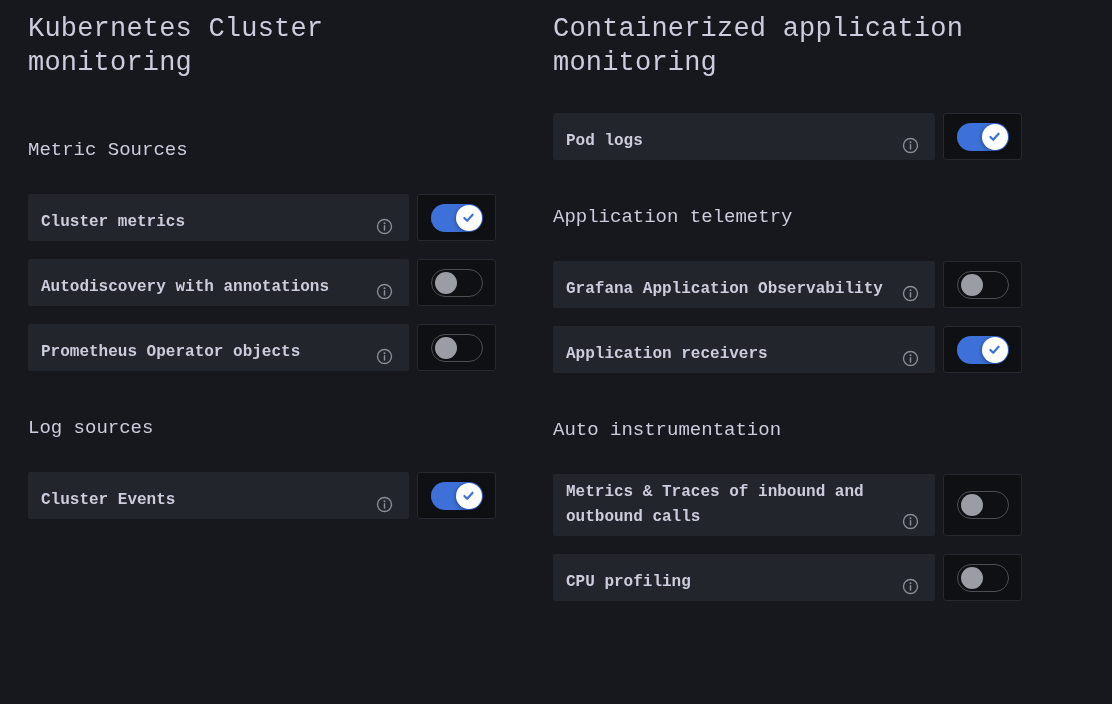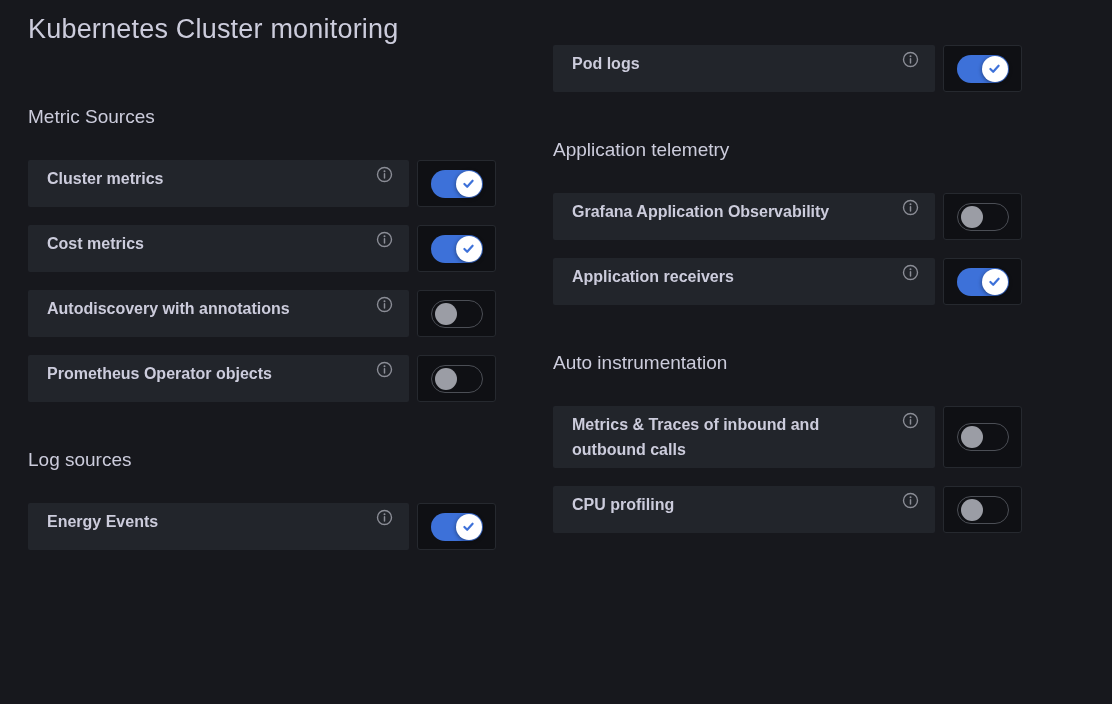--- a/index.html
+++ b/index.html
@@ -5,20 +5,21 @@
   * { margin: 0; padding: 0; box-sizing: border-box; }
   html, body { width: 1112px; height: 704px; overflow: hidden; }
   body {
     background: #17181d;
     font-family: "Liberation Sans", sans-serif;
     color: #ccccdc;
   }
   .page {
     display: flex;
     padding: 12px 0 0 28px;
+    font-family: Liberation Mono, monospace;
   }
   .col { width: 468px; flex: 0 0 468px; }
   .col + .col { margin-left: 57px; width: 469px; flex: 0 0 469px; }
 
   .page-title {
     font-size: 27px;
     font-weight: 400;
     line-height: 34px;
     color: #ccccdc;
     letter-spacing: 0.2px;
@@ -36,23 +37,23 @@
   .rows { display: flex; flex-direction: column; gap: 18px; }
   .rows.no-heading { margin-top: 33px; }
 
   .row-wrap { display: flex; gap: 8px; align-items: stretch; }
 
   .row {
     flex: 1;
     background: #22252b;
     border-radius: 2px;
     display: flex;
-    align-items: flex-start;
+    align-items: flex-end;
     min-height: 47px;
-    padding: 6px 16px 6px 19px;
+    padding: 6px 16px 6px 13px;
   }
   .row-label {
     flex: 1;
     font-size: 16px;
     font-weight: 600;
     line-height: 25px;
     color: #ccccdc;
     padding-right: 10px;
   }
   .info-icon {
@@ -135,23 +136,74 @@
                 <span class="check-slot">
   <svg class="check-glyph" width="13" height="13" viewBox="0 0 12 12" fill="none" xmlns="http://www.w3.org/2000/svg">
     <polyline points="2.2,6.4 4.8,9 9.8,3.4" stroke="currentColor" stroke-width="2" stroke-linecap="round" stroke-linejoin="round"></polyline>
   </svg>
 </span>
               </div>
           </div>
         </div>
       </div>
 
-      <div class="row-wrap">
-        <div class="row">
-          <span class="row-label">Cost metrics</span>
+
+
+      <div class="row-wrap">
+        <div class="row">
+          <span class="row-label">Autodiscovery with annotations</span>
+          <span class="info-icon">
+  <svg width="17" height="17" viewBox="0 0 16 16" fill="none" xmlns="http://www.w3.org/2000/svg">
+    <circle cx="8" cy="8" r="6.6" stroke="currentColor" stroke-width="1.3"></circle>
+    <line x1="8" y1="7.4" x2="8" y2="11.2" stroke="currentColor" stroke-width="1.4" stroke-linecap="round"></line>
+    <circle cx="8" cy="4.9" r="0.95" fill="currentColor"></circle>
+  </svg>
+</span>
+        </div>
+        <div class="toggle-box">
+          <div class="switch off" aria-checked="false">
+            <div class="knob">
+                <span class="check-slot">
+  
+</span>
+              </div>
+          </div>
+        </div>
+      </div>
+
+      <div class="row-wrap">
+        <div class="row">
+          <span class="row-label">Prometheus Operator objects</span>
+          <span class="info-icon">
+  <svg width="17" height="17" viewBox="0 0 16 16" fill="none" xmlns="http://www.w3.org/2000/svg">
+    <circle cx="8" cy="8" r="6.6" stroke="currentColor" stroke-width="1.3"></circle>
+    <line x1="8" y1="7.4" x2="8" y2="11.2" stroke="currentColor" stroke-width="1.4" stroke-linecap="round"></line>
+    <circle cx="8" cy="4.9" r="0.95" fill="currentColor"></circle>
+  </svg>
+</span>
+        </div>
+        <div class="toggle-box">
+          <div class="switch off" aria-checked="false">
+            <div class="knob">
+                <span class="check-slot">
+  
+</span>
+              </div>
+          </div>
+        </div>
+      </div>
+
+    </div>
+
+    <h2 class="section-heading">Log sources</h2>
+    <div class="rows">
+
+      <div class="row-wrap">
+        <div class="row">
+          <span class="row-label">Cluster Events</span>
           <span class="info-icon">
   <svg width="17" height="17" viewBox="0 0 16 16" fill="none" xmlns="http://www.w3.org/2000/svg">
     <circle cx="8" cy="8" r="6.6" stroke="currentColor" stroke-width="1.3"></circle>
     <line x1="8" y1="7.4" x2="8" y2="11.2" stroke="currentColor" stroke-width="1.4" stroke-linecap="round"></line>
     <circle cx="8" cy="4.9" r="0.95" fill="currentColor"></circle>
   </svg>
 </span>
         </div>
         <div class="toggle-box">
           <div class="switch on" aria-checked="true">
@@ -160,173 +212,100 @@
   <svg class="check-glyph" width="13" height="13" viewBox="0 0 12 12" fill="none" xmlns="http://www.w3.org/2000/svg">
     <polyline points="2.2,6.4 4.8,9 9.8,3.4" stroke="currentColor" stroke-width="2" stroke-linecap="round" stroke-linejoin="round"></polyline>
   </svg>
 </span>
               </div>
           </div>
         </div>
       </div>
 
 
-      <div class="row-wrap">
-        <div class="row">
-          <span class="row-label">Autodiscovery with annotations</span>
-          <span class="info-icon">
-  <svg width="17" height="17" viewBox="0 0 16 16" fill="none" xmlns="http://www.w3.org/2000/svg">
-    <circle cx="8" cy="8" r="6.6" stroke="currentColor" stroke-width="1.3"></circle>
-    <line x1="8" y1="7.4" x2="8" y2="11.2" stroke="currentColor" stroke-width="1.4" stroke-linecap="round"></line>
-    <circle cx="8" cy="4.9" r="0.95" fill="currentColor"></circle>
-  </svg>
-</span>
-        </div>
-        <div class="toggle-box">
-          <div class="switch off" aria-checked="false">
-            <div class="knob">
-                <span class="check-slot">
-  
-</span>
-              </div>
-          </div>
-        </div>
-      </div>
-
-      <div class="row-wrap">
-        <div class="row">
-          <span class="row-label">Prometheus Operator objects</span>
-          <span class="info-icon">
-  <svg width="17" height="17" viewBox="0 0 16 16" fill="none" xmlns="http://www.w3.org/2000/svg">
-    <circle cx="8" cy="8" r="6.6" stroke="currentColor" stroke-width="1.3"></circle>
-    <line x1="8" y1="7.4" x2="8" y2="11.2" stroke="currentColor" stroke-width="1.4" stroke-linecap="round"></line>
-    <circle cx="8" cy="4.9" r="0.95" fill="currentColor"></circle>
-  </svg>
-</span>
-        </div>
-        <div class="toggle-box">
-          <div class="switch off" aria-checked="false">
-            <div class="knob">
-                <span class="check-slot">
-  
-</span>
-              </div>
-          </div>
-        </div>
-      </div>
-
-    </div>
-
-    <h2 class="section-heading">Log sources</h2>
-    <div class="rows">
-
-      <div class="row-wrap">
-        <div class="row">
-          <span class="row-label">Energy Events</span>
+    </div>
+  </div>
+
+  <div class="col">
+    <h1 class="page-title">Containerized application monitoring</h1>
+
+    <div class="rows no-heading">
+      <div class="row-wrap">
+        <div class="row">
+          <span class="row-label">Pod logs</span>
           <span class="info-icon">
   <svg width="17" height="17" viewBox="0 0 16 16" fill="none" xmlns="http://www.w3.org/2000/svg">
     <circle cx="8" cy="8" r="6.6" stroke="currentColor" stroke-width="1.3"></circle>
     <line x1="8" y1="7.4" x2="8" y2="11.2" stroke="currentColor" stroke-width="1.4" stroke-linecap="round"></line>
     <circle cx="8" cy="4.9" r="0.95" fill="currentColor"></circle>
   </svg>
 </span>
         </div>
         <div class="toggle-box">
           <div class="switch on" aria-checked="true">
             <div class="knob">
                 <span class="check-slot">
   <svg class="check-glyph" width="13" height="13" viewBox="0 0 12 12" fill="none" xmlns="http://www.w3.org/2000/svg">
     <polyline points="2.2,6.4 4.8,9 9.8,3.4" stroke="currentColor" stroke-width="2" stroke-linecap="round" stroke-linejoin="round"></polyline>
   </svg>
 </span>
               </div>
           </div>
         </div>
       </div>
-
-
-    </div>
-  </div>
-
-  <div class="col">
-
-    <div class="rows no-heading">
-      <div class="row-wrap">
-        <div class="row">
-          <span class="row-label">Pod logs</span>
+    </div>
+
+    <h2 class="section-heading">Application telemetry</h2>
+    <div class="rows">
+
+      <div class="row-wrap">
+        <div class="row">
+          <span class="row-label">Grafana Application Observability</span>
+          <span class="info-icon">
+  <svg width="17" height="17" viewBox="0 0 16 16" fill="none" xmlns="http://www.w3.org/2000/svg">
+    <circle cx="8" cy="8" r="6.6" stroke="currentColor" stroke-width="1.3"></circle>
+    <line x1="8" y1="7.4" x2="8" y2="11.2" stroke="currentColor" stroke-width="1.4" stroke-linecap="round"></line>
+    <circle cx="8" cy="4.9" r="0.95" fill="currentColor"></circle>
+  </svg>
+</span>
+        </div>
+        <div class="toggle-box">
+          <div class="switch off" aria-checked="false">
+            <div class="knob">
+                <span class="check-slot">
+  
+</span>
+              </div>
+          </div>
+        </div>
+      </div>
+
+      <div class="row-wrap">
+        <div class="row">
+          <span class="row-label">Application receivers</span>
           <span class="info-icon">
   <svg width="17" height="17" viewBox="0 0 16 16" fill="none" xmlns="http://www.w3.org/2000/svg">
     <circle cx="8" cy="8" r="6.6" stroke="currentColor" stroke-width="1.3"></circle>
     <line x1="8" y1="7.4" x2="8" y2="11.2" stroke="currentColor" stroke-width="1.4" stroke-linecap="round"></line>
     <circle cx="8" cy="4.9" r="0.95" fill="currentColor"></circle>
   </svg>
 </span>
         </div>
         <div class="toggle-box">
           <div class="switch on" aria-checked="true">
             <div class="knob">
                 <span class="check-slot">
   <svg class="check-glyph" width="13" height="13" viewBox="0 0 12 12" fill="none" xmlns="http://www.w3.org/2000/svg">
     <polyline points="2.2,6.4 4.8,9 9.8,3.4" stroke="currentColor" stroke-width="2" stroke-linecap="round" stroke-linejoin="round"></polyline>
   </svg>
 </span>
               </div>
           </div>
         </div>
       </div>
-    </div>
-
-    <h2 class="section-heading">Application telemetry</h2>
-    <div class="rows">
-
-      <div class="row-wrap">
-        <div class="row">
-          <span class="row-label">Grafana Application Observability</span>
-          <span class="info-icon">
-  <svg width="17" height="17" viewBox="0 0 16 16" fill="none" xmlns="http://www.w3.org/2000/svg">
-    <circle cx="8" cy="8" r="6.6" stroke="currentColor" stroke-width="1.3"></circle>
-    <line x1="8" y1="7.4" x2="8" y2="11.2" stroke="currentColor" stroke-width="1.4" stroke-linecap="round"></line>
-    <circle cx="8" cy="4.9" r="0.95" fill="currentColor"></circle>
-  </svg>
-</span>
-        </div>
-        <div class="toggle-box">
-          <div class="switch off" aria-checked="false">
-            <div class="knob">
-                <span class="check-slot">
-  
-</span>
-              </div>
-          </div>
-        </div>
-      </div>
-
-      <div class="row-wrap">
-        <div class="row">
-          <span class="row-label">Application receivers</span>
-          <span class="info-icon">
-  <svg width="17" height="17" viewBox="0 0 16 16" fill="none" xmlns="http://www.w3.org/2000/svg">
-    <circle cx="8" cy="8" r="6.6" stroke="currentColor" stroke-width="1.3"></circle>
-    <line x1="8" y1="7.4" x2="8" y2="11.2" stroke="currentColor" stroke-width="1.4" stroke-linecap="round"></line>
-    <circle cx="8" cy="4.9" r="0.95" fill="currentColor"></circle>
-  </svg>
-</span>
-        </div>
-        <div class="toggle-box">
-          <div class="switch on" aria-checked="true">
-            <div class="knob">
-                <span class="check-slot">
-  <svg class="check-glyph" width="13" height="13" viewBox="0 0 12 12" fill="none" xmlns="http://www.w3.org/2000/svg">
-    <polyline points="2.2,6.4 4.8,9 9.8,3.4" stroke="currentColor" stroke-width="2" stroke-linecap="round" stroke-linejoin="round"></polyline>
-  </svg>
-</span>
-              </div>
-          </div>
-        </div>
-      </div>
 
     </div>
 
     <h2 class="section-heading">Auto instrumentation</h2>
     <div class="rows">
 
       <div class="row-wrap">
         <div class="row">
           <span class="row-label">Metrics &amp; Traces of inbound and outbound calls</span>
           <span class="info-icon">

